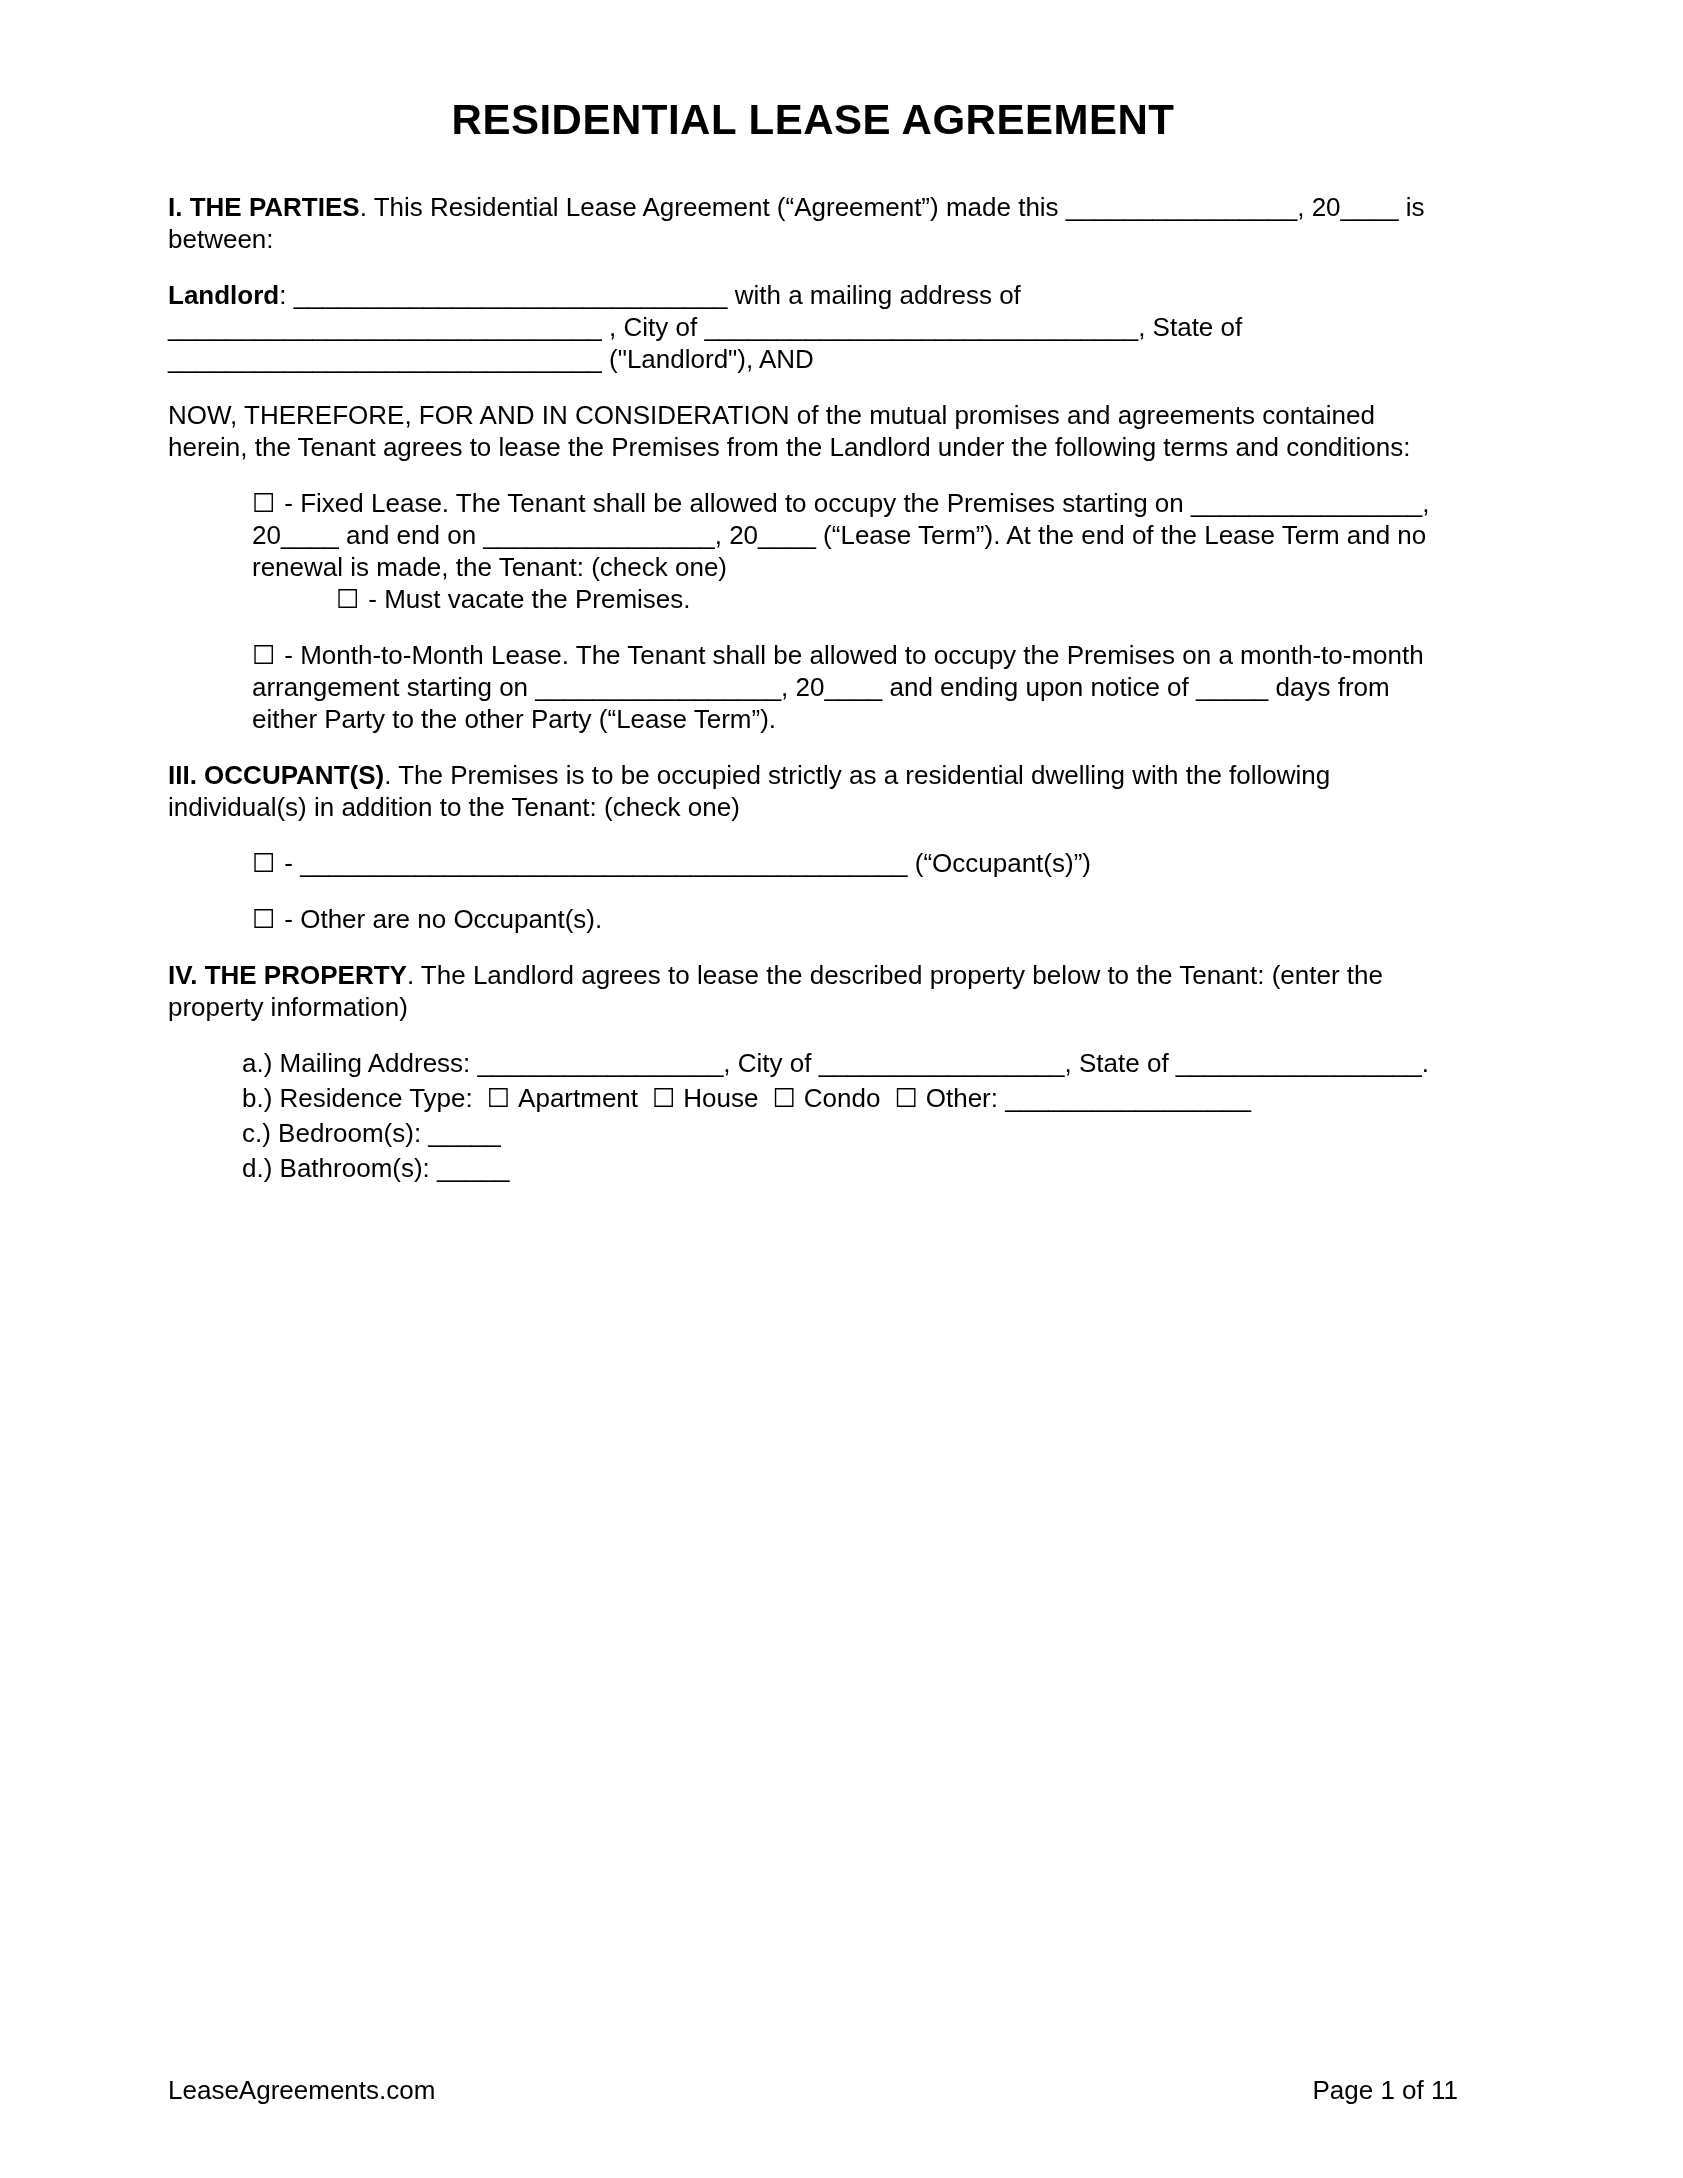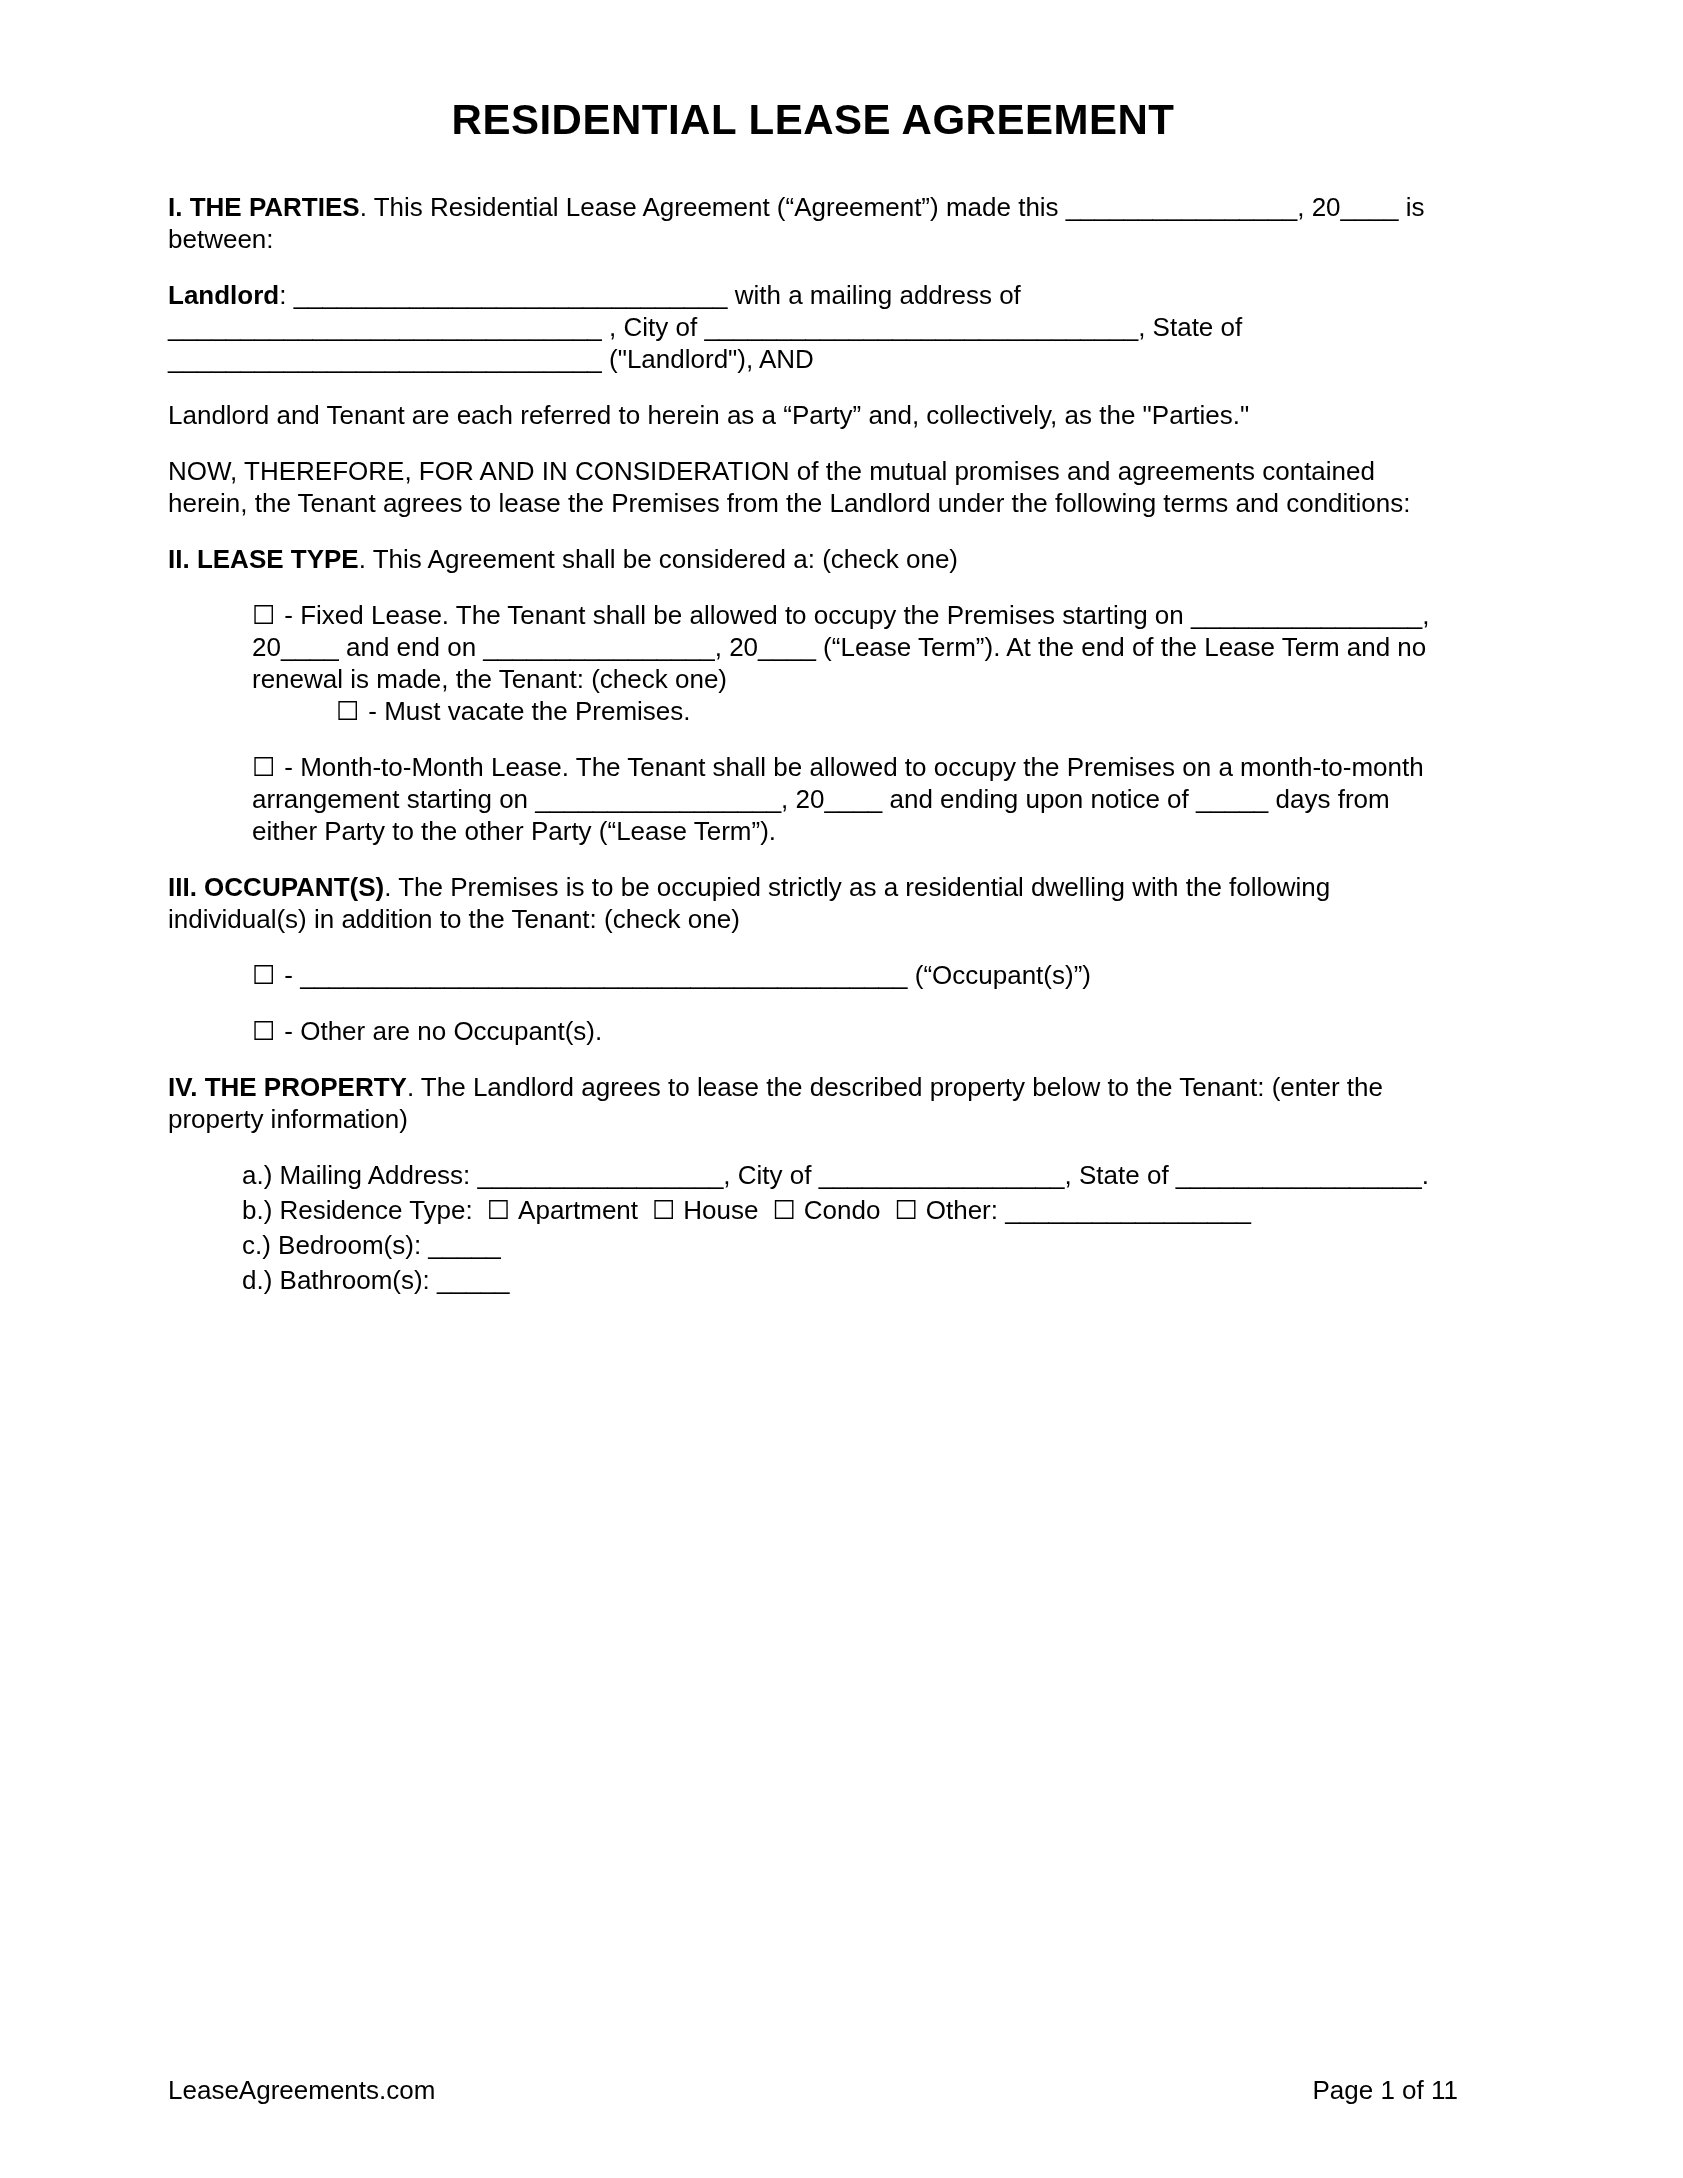--- a/index.html
+++ b/index.html
@@ -50,25 +50,23 @@
 
 <div class="sheet">
 
   <h1 class="title">RESIDENTIAL LEASE AGREEMENT</h1>
 
   <p class="para"><span class="b">I. THE PARTIES</span><span>. This Residential Lease Agreement (“Agreement”) made this ________________, 20____ is between:</span></p>
 
   <p class="para"><span class="b">Landlord</span><span>: ______________________________ with a mailing address of ______________________________ , City of ______________________________, State of ______________________________ ("Landlord"), AND</span></p>
 
 
-  <p class="para">Landlord and Tenant are each referred to herein as a “Party” and, collectively, as the "Parties."</p>
 
   <p class="para">NOW, THEREFORE, FOR AND IN CONSIDERATION of the mutual promises and agreements contained herein, the Tenant agrees to lease the Premises from the Landlord under the following terms and conditions:</p>
 
-  <p class="para"><span class="b">II. LEASE TYPE</span><span>. This Agreement shall be considered a: (check one)</span></p>
 
   <p class="para tight indent-1"><span class="checkbox">☐</span><span>- Fixed Lease. The Tenant shall be allowed to occupy the Premises starting on ________________, 20____ and end on ________________, 20____ (“Lease Term”). At the end of the Lease Term and no renewal is made, the Tenant: (check one)</span></p>
 
 
   <p class="para indent-2"><span class="checkbox">☐</span><span>- Must vacate the Premises.</span></p>
 
   <p class="para indent-1"><span class="checkbox">☐</span><span>- Month-to-Month Lease. The Tenant shall be allowed to occupy the Premises on a month-to-month arrangement starting on _________________, 20____ and ending upon notice of _____ days from either Party to the other Party (“Lease Term”).</span></p>
 
   <p class="para"><span class="b">III. OCCUPANT(S)</span><span>. The Premises is to be occupied strictly as a residential dwelling with the following individual(s) in addition to the Tenant: (check one)</span></p>
 

